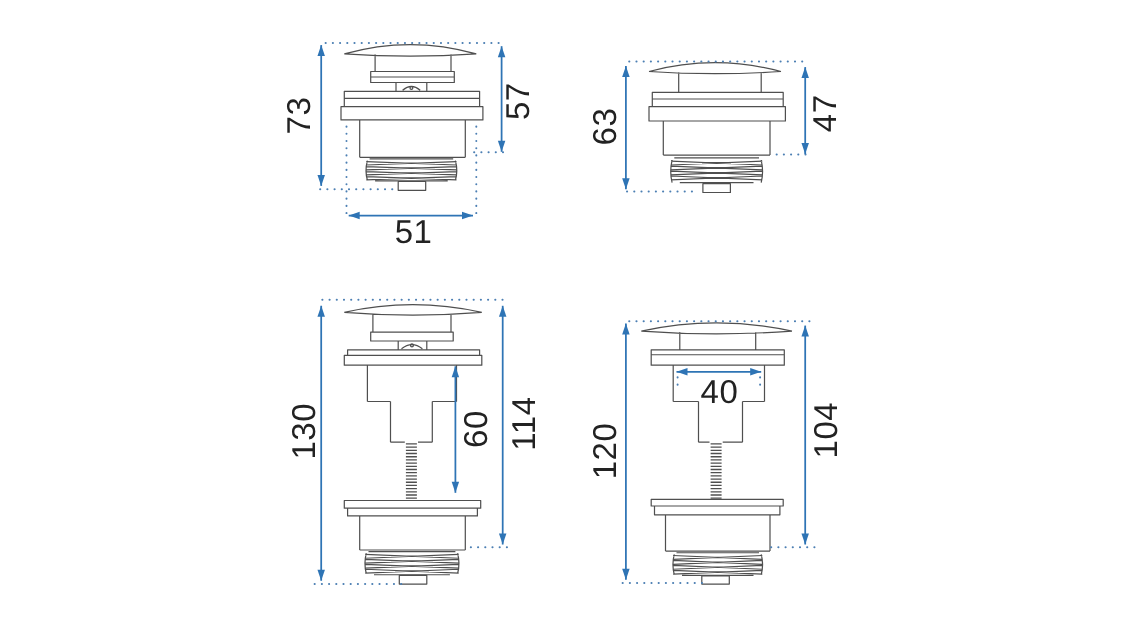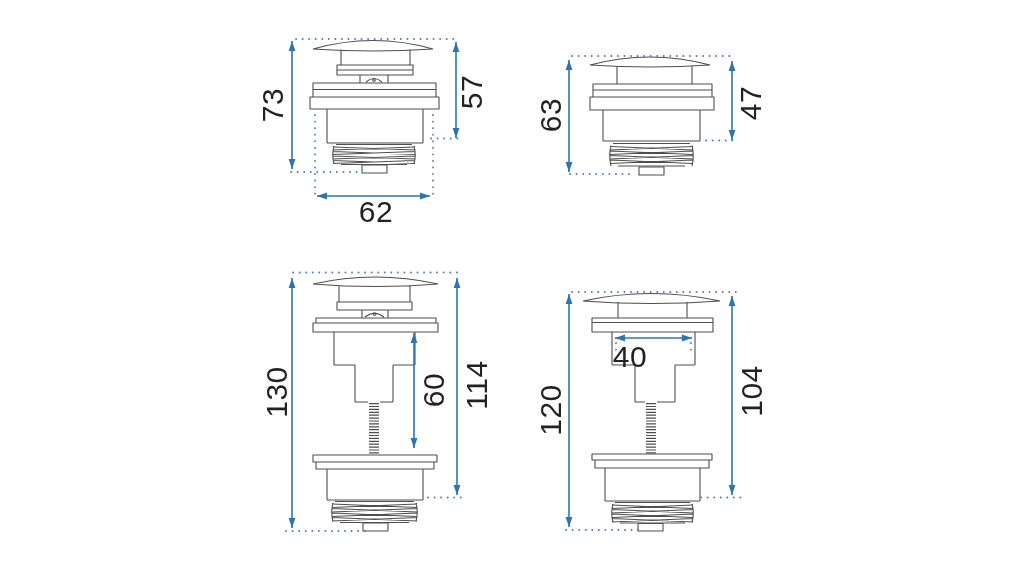--- a/index.html
+++ b/index.html
@@ -144,26 +144,26 @@
         <path class="dot" d="M691,343 V352"></path>
         <line class="dim" x1="569" y1="294" x2="569" y2="527" marker-start="url(#arw)" marker-end="url(#arw)"></line>
         <line class="dim" x1="732" y1="296" x2="732" y2="495" marker-start="url(#arw)" marker-end="url(#arw)"></line>
         <line class="dim" x1="615" y1="338" x2="692" y2="338" marker-start="url(#arw)" marker-end="url(#arw)"></line>
       </g>
     </g>
   </svg>
 
   <div class="dim-label vert" style="left:273px;top:105px">73</div>
   <div class="dim-label vert" style="left:472px;top:92px">57</div>
-  <div class="dim-label" style="left:376px;top:212px">62</div>
+  <div class="dim-label" style="left:376px;top:212px">51</div>
 
   <div class="dim-label vert" style="left:551px;top:115px">63</div>
   <div class="dim-label vert" style="left:751px;top:103px">47</div>
 
   <div class="dim-label vert" style="left:277px;top:392px">130</div>
   <div class="dim-label vert" style="left:434px;top:390px">60</div>
   <div class="dim-label vert" style="left:477px;top:385px">114</div>
 
   <div class="dim-label vert" style="left:551px;top:410px">120</div>
-  <div class="dim-label" style="left:630px;top:357px">40</div>
+  <div class="dim-label" style="left:654px;top:357px">40</div>
   <div class="dim-label vert" style="left:752px;top:391px">104</div>
 
 </div>
 
 </body></html>

